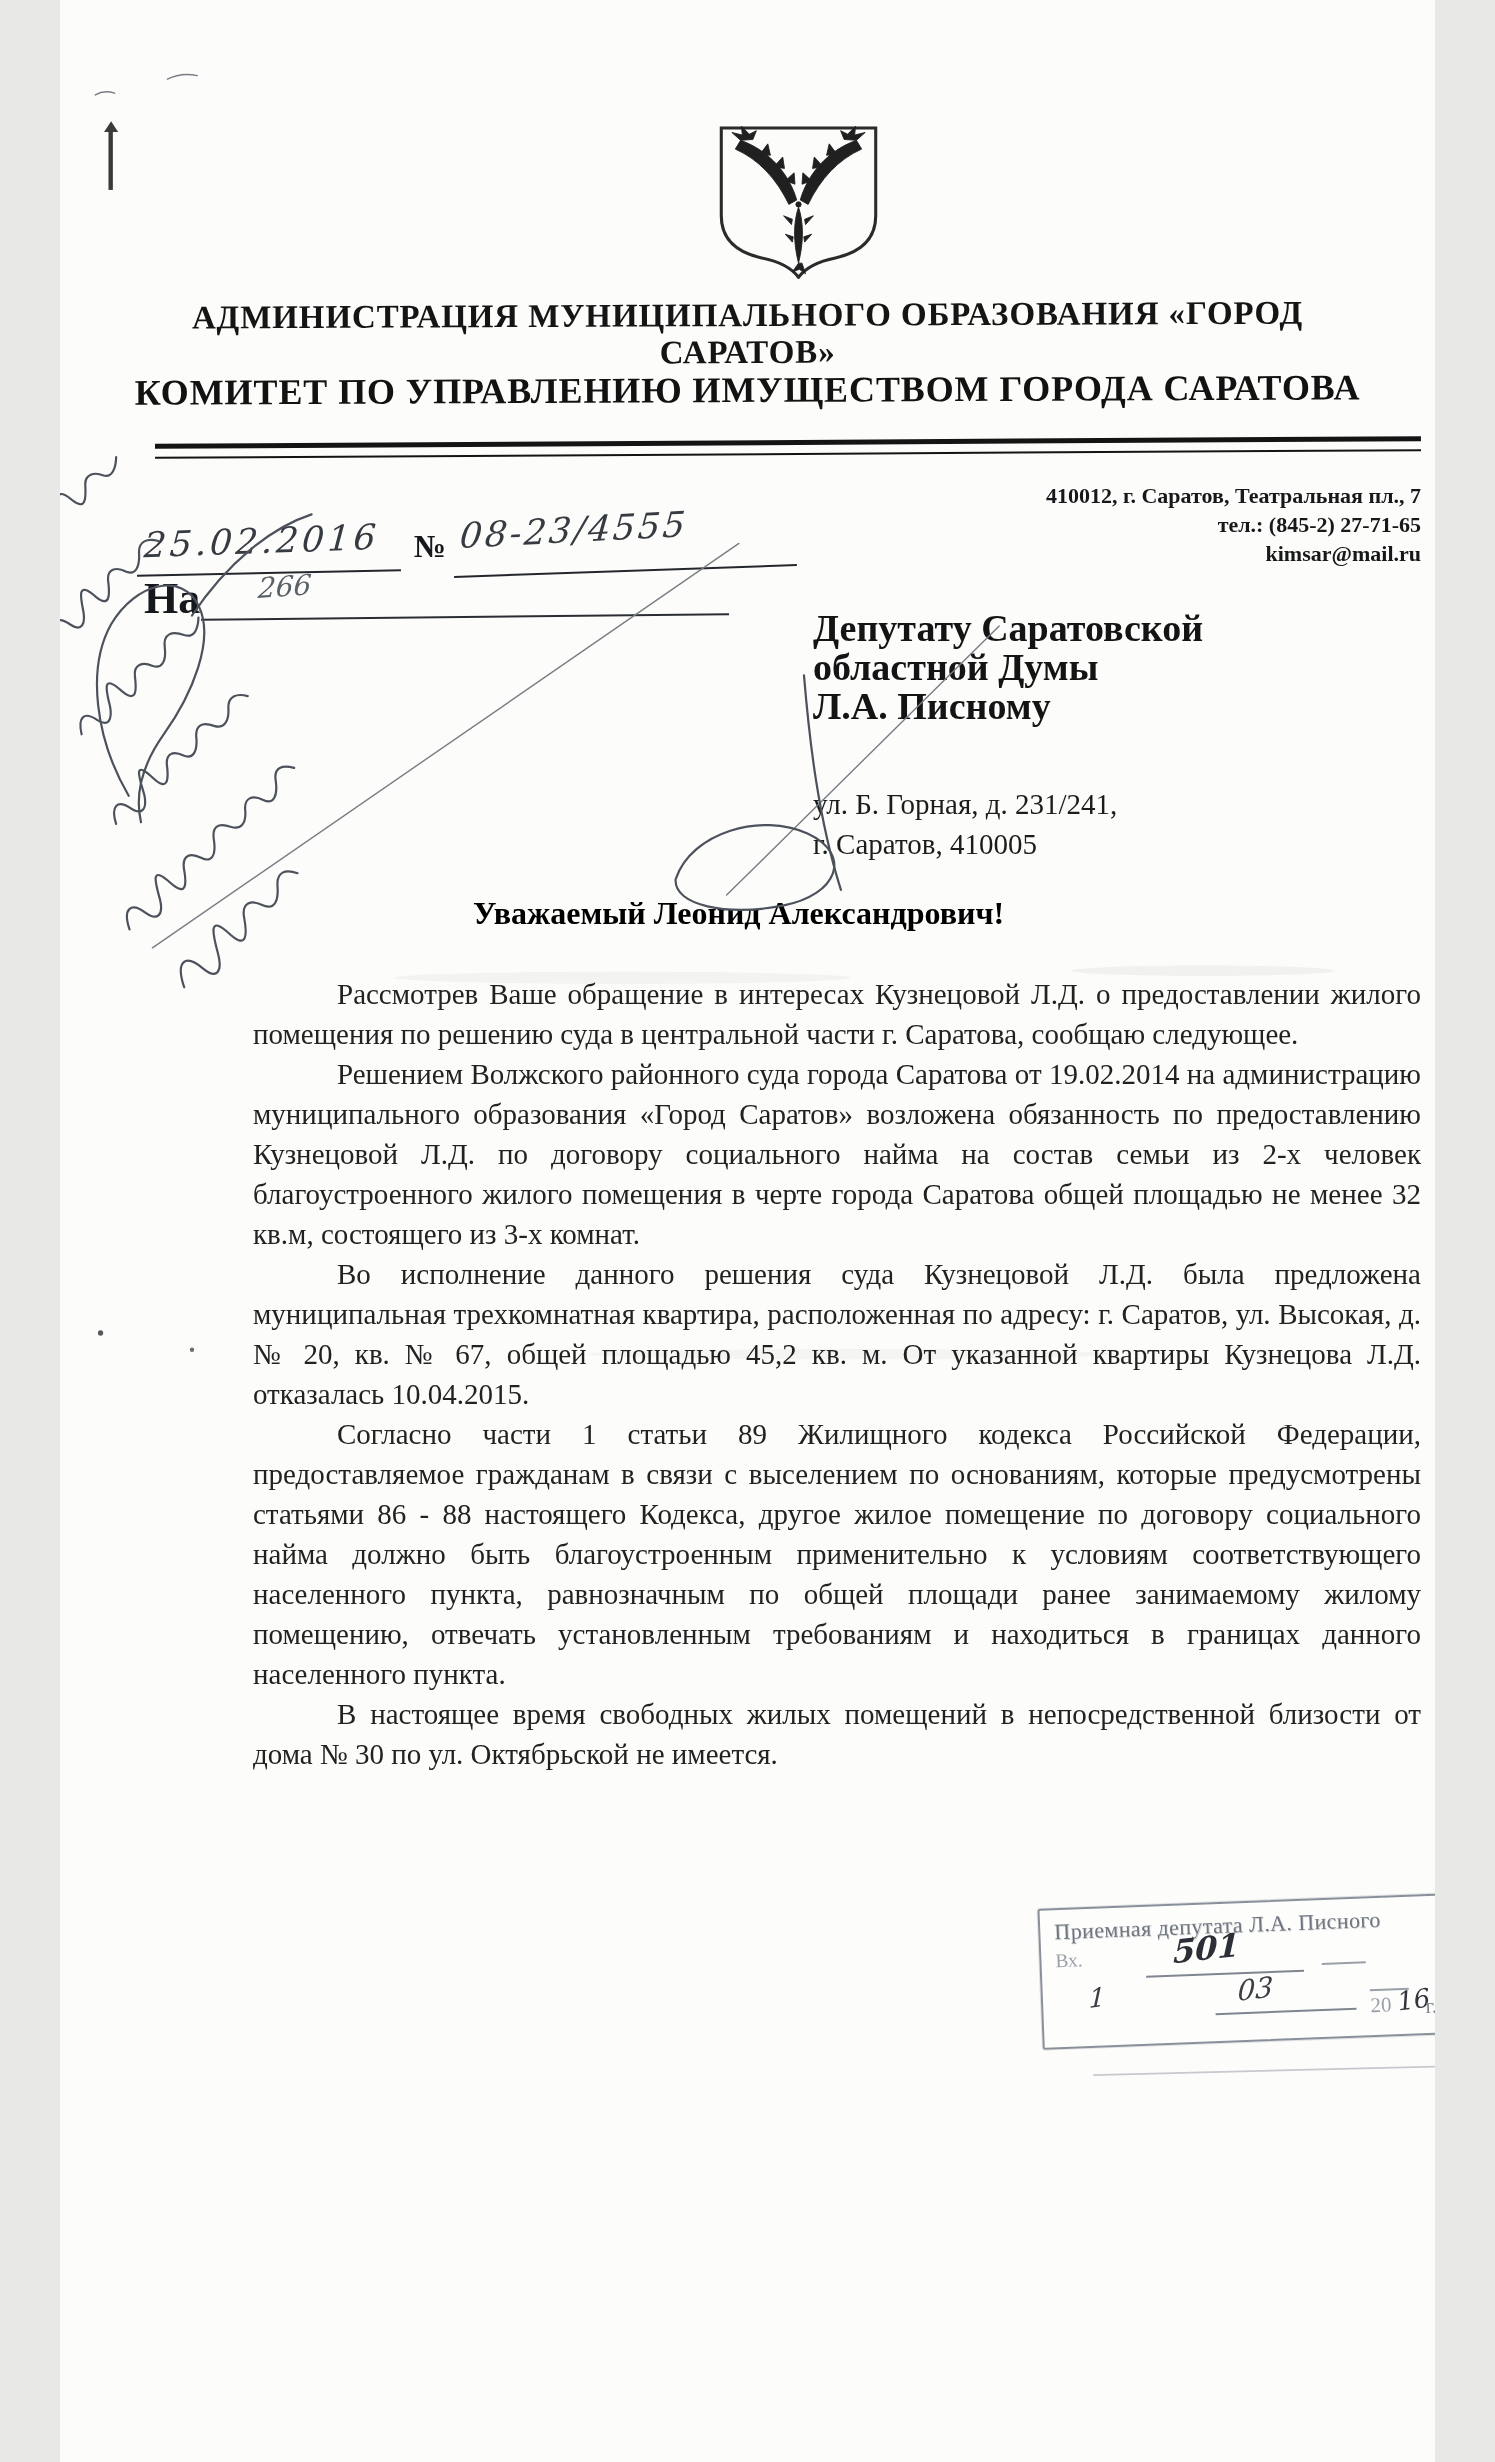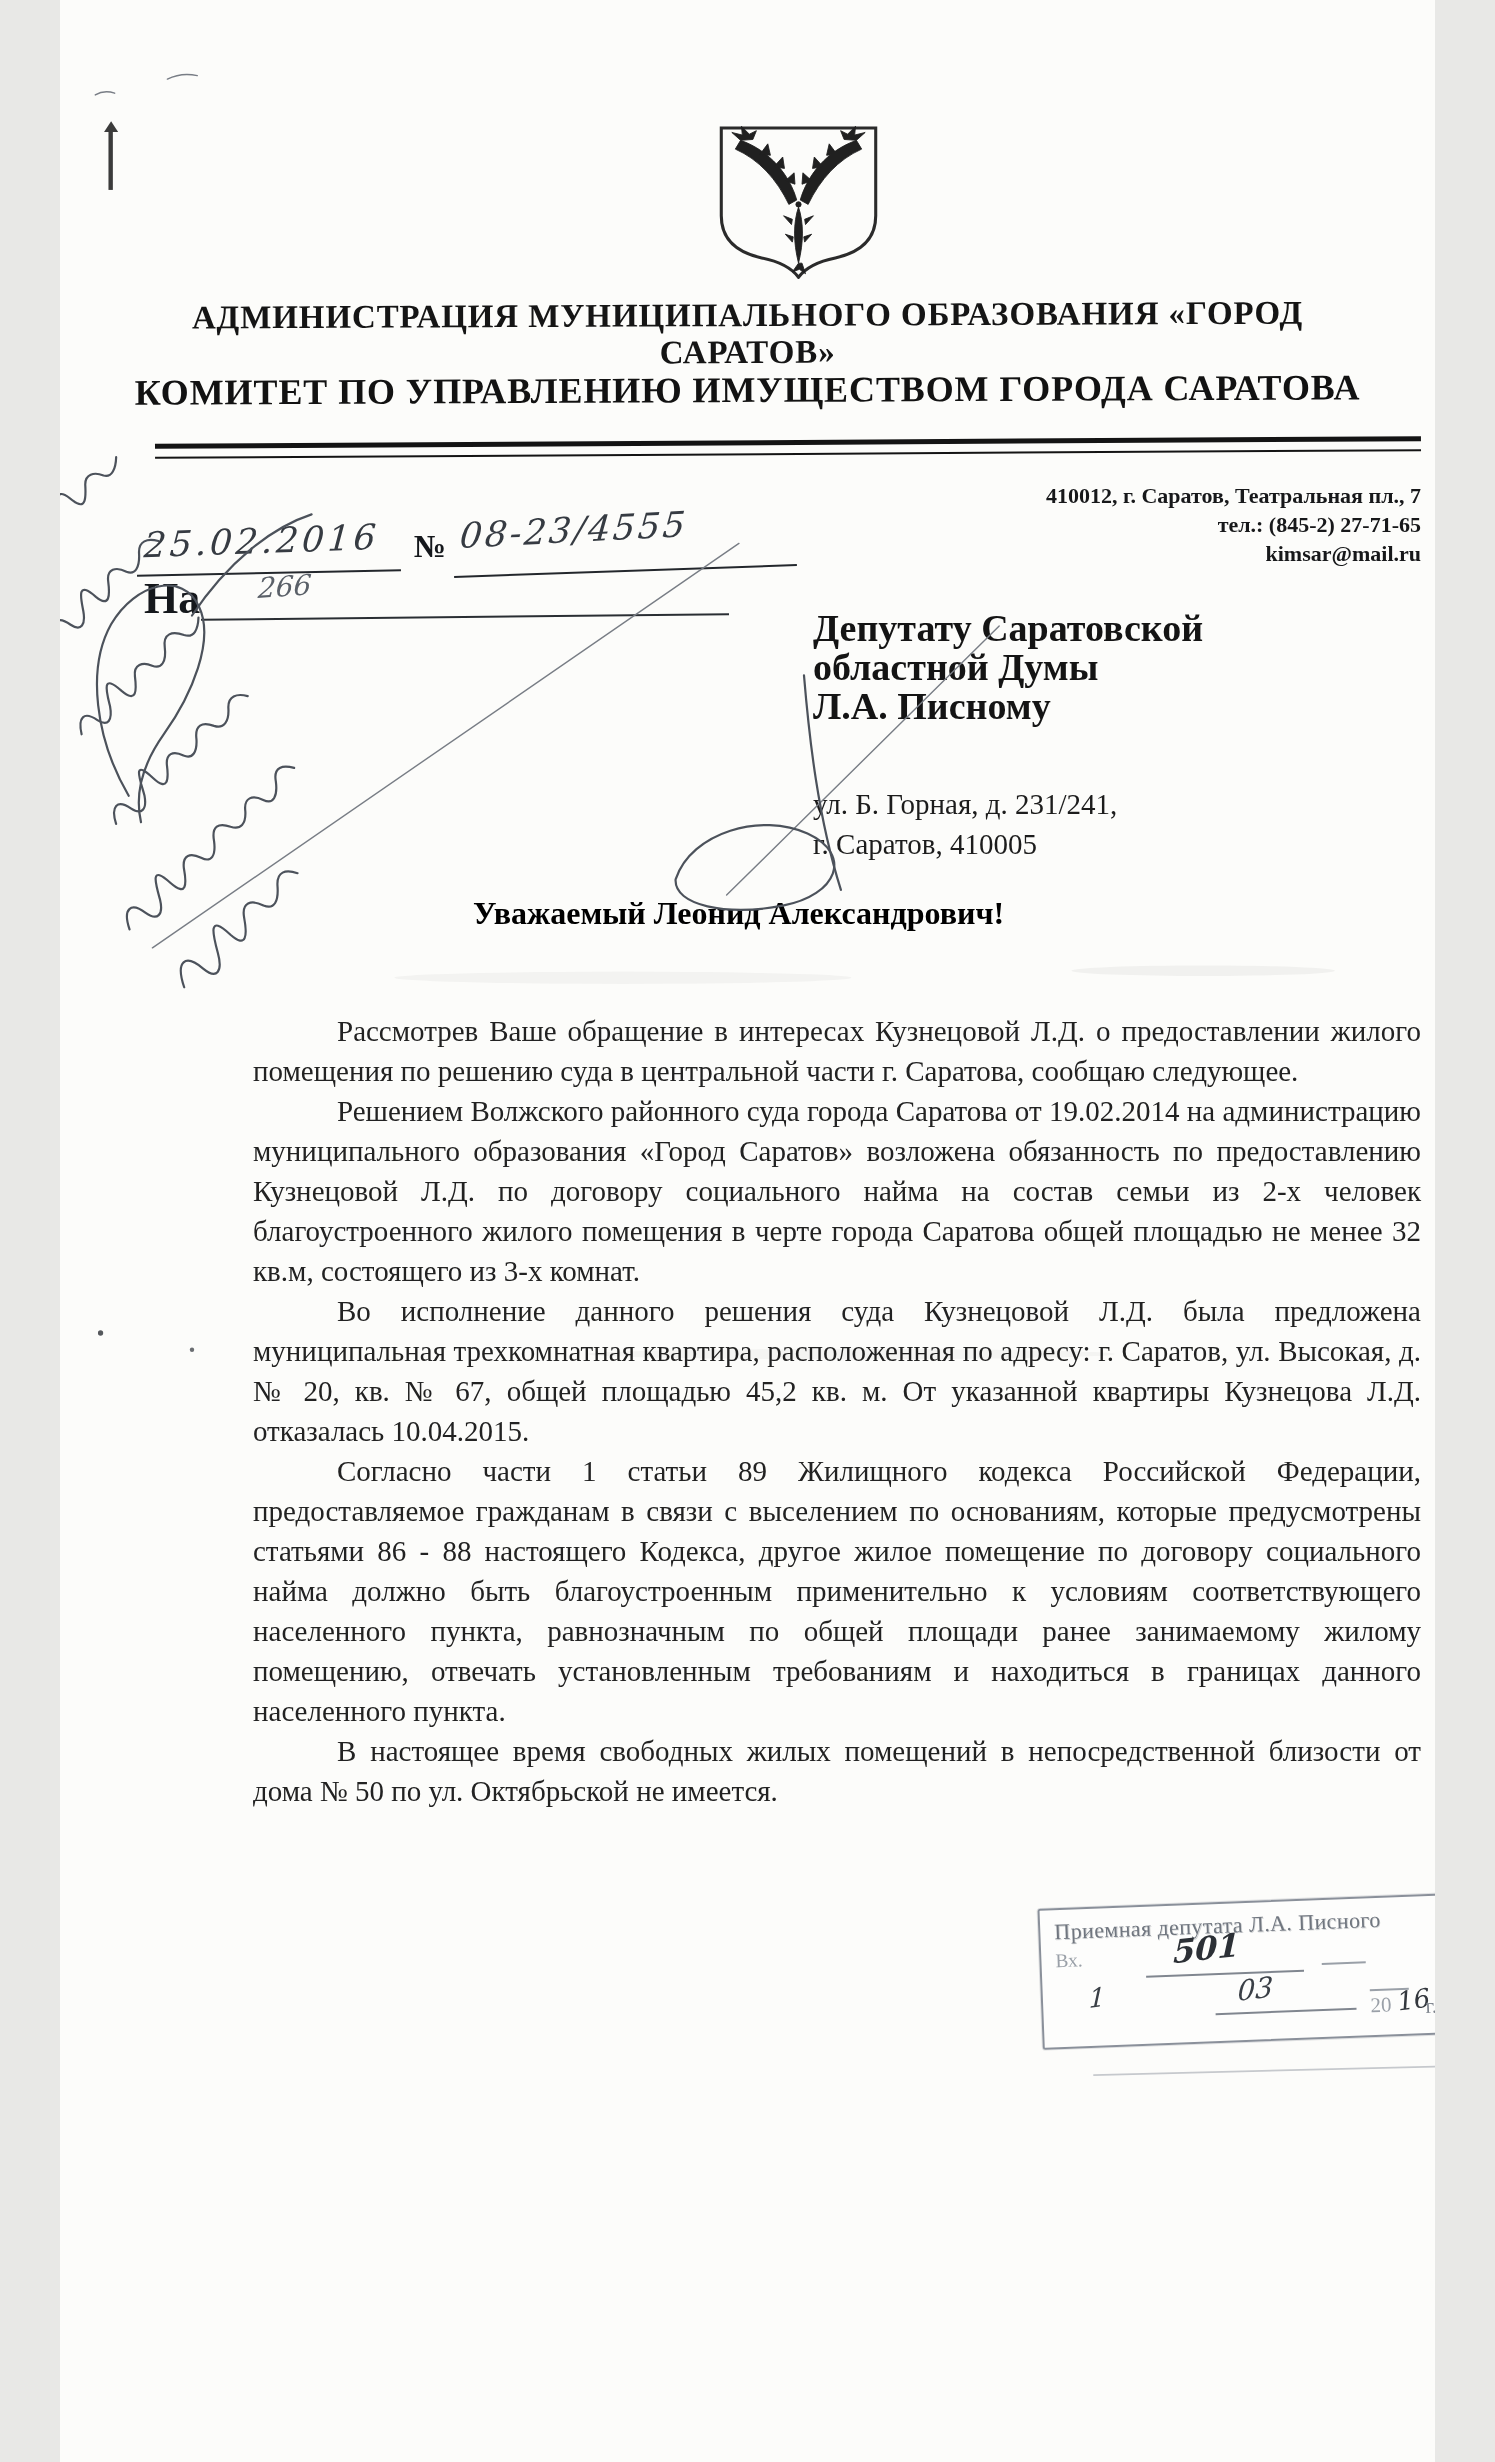--- a/index.html
+++ b/index.html
@@ -39,21 +39,21 @@
   
   .contact{left:791px; top:481px; width:570px; text-align:right;
     font-weight:bold; font-size:22px; line-height:29px; color:#17181a;}
   
   .recipient-bold{left:753px; top:609px; font-weight:bold; font-size:38px; line-height:39px; color:#141414;}
   .recipient-addr{left:753px; top:784px; font-size:29px; line-height:40px; color:#1c1c1c;}
   
   .salutation{left:114px; right:132px; top:895px; text-align:center;
     font-weight:bold; font-size:32px; color:#000000;}
   .body-text{left:193px; top:974px; width:1168px;
-    font-size:29px; line-height:40px; text-align:justify; color:#222;margin-top:37px;}
+    font-size:29px; line-height:40px; text-align:justify; color:#222;}
   .body-text p{margin:0; text-indent:84px;}
   
   .stamp{
     left:980px; top:1901px; width:406px; height:137px;
     border:2.6px solid #8a909a; border-radius:2.6px;
     transform:rotate(-2.2deg); background:rgba(255,255,255,.35);
     color:#6f757e; box-shadow:0 0 0 0.9px rgba(138,144,154,.25);
   }
   .stamp .s-title{position:absolute; left:14px; top:8.8px; width:378px;
     font-size:22px; letter-spacing:0.4px; color:#70767f; text-shadow:0.9px 0.9px 0 rgba(112,118,127,.3);}
@@ -124,21 +124,21 @@
     <div>ул. Б. Горная, д. 231/241,</div>
     <div>г. Саратов, 410005</div>
   </div>
 
   <div class="abs salutation">Уважаемый Леонид Александрович!</div>
   <div class="abs body-text">
     <p>Рассмотрев Ваше обращение в интересах Кузнецовой Л.Д. о предоставлении жилого помещения по решению суда в центральной части г. Саратова, сообщаю следующее.</p>
     <p>Решением Волжского районного суда города Саратова от 19.02.2014 на администрацию муниципального образования «Город Саратов» возложена обязанность по предоставлению Кузнецовой Л.Д. по договору социального найма на состав семьи из 2-х человек благоустроенного жилого помещения в черте города Саратова общей площадью не менее 32 кв.м, состоящего из 3-х комнат.</p>
     <p>Во исполнение данного решения суда Кузнецовой Л.Д. была предложена муниципальная трехкомнатная квартира, расположенная по адресу: г. Саратов, ул. Высокая, д. № 20, кв. № 67, общей площадью 45,2 кв. м. От указанной квартиры Кузнецова Л.Д. отказалась 10.04.2015.</p>
     <p>Согласно части 1 статьи 89 Жилищного кодекса Российской Федерации, предоставляемое гражданам в связи с выселением по основаниям, которые предусмотрены статьями 86 - 88 настоящего Кодекса, другое жилое помещение по договору социального найма должно быть благоустроенным применительно к условиям соответствующего населенного пункта, равнозначным по общей площади ранее занимаемому жилому помещению, отвечать установленным требованиям и находиться в границах данного населенного пункта.</p>
-    <p>В настоящее время свободных жилых помещений в непосредственной близости от дома № 50 по ул. Октябрьской не имеется.</p>
+    <p>В настоящее время свободных жилых помещений в непосредственной близости от дома № 30 по ул. Октябрьской не имеется.</p>
   </div>
 
   <svg class="abs" style="left:0;top:0;width:1495px;height:2462px;pointer-events:none" viewBox="0 0 1700 2800">
 
     <g transform="translate(55,1075) rotate(-37)">
       <path class="ink" d="M30 0 c8 -24 20 -24 26 -4 c5 16 15 14 22 -2 c7 -18 15 -40 21 -8 c5 24 14 12 22 -4 c8 -14 17 -10 23 2 c6 12 15 8 23 -6 c8 -16 17 -14 25 -2 c7 10 16 8 24 -4 c8 -14 18 -10 24 2 c6 12 16 6 24 -8 c8 -16 18 -10 26 0"></path>
       <path class="ink" d="M90 -105 c7 -20 18 -22 24 -4 c5 14 14 12 21 -2 c6 -14 14 -46 20 -10 c4 22 13 12 21 -2 c7 -12 16 -10 22 2 c6 10 15 6 23 -6 c8 -14 17 -12 25 0 c7 10 17 6 25 -6 c8 -12 18 -8 26 2"></path>
       <path class="ink" d="M120 -210 c8 -18 18 -20 24 -2 c5 14 14 10 21 -4 c6 -14 15 -38 21 -6 c5 22 14 10 22 -4 c7 -12 17 -8 23 2 c6 10 16 6 24 -8 c8 -14 18 -10 26 2 c7 10 17 4 25 -6"></path>
       <path class="ink" d="M160 -315 c8 -20 19 -20 25 -2 c5 14 14 10 21 -4 c6 -12 15 -34 21 -4 c5 20 14 8 22 -6 c7 -12 17 -8 23 4 c6 10 16 4 24 -8 c8 -12 18 -8 26 2"></path>
       <path class="ink" d="M205 -420 c8 -18 18 -18 24 -2 c5 12 14 8 21 -4 c7 -12 16 -30 22 -2 c5 18 14 6 22 -6 c7 -10 17 -6 23 4 c6 8 16 2 24 -8"></path>

